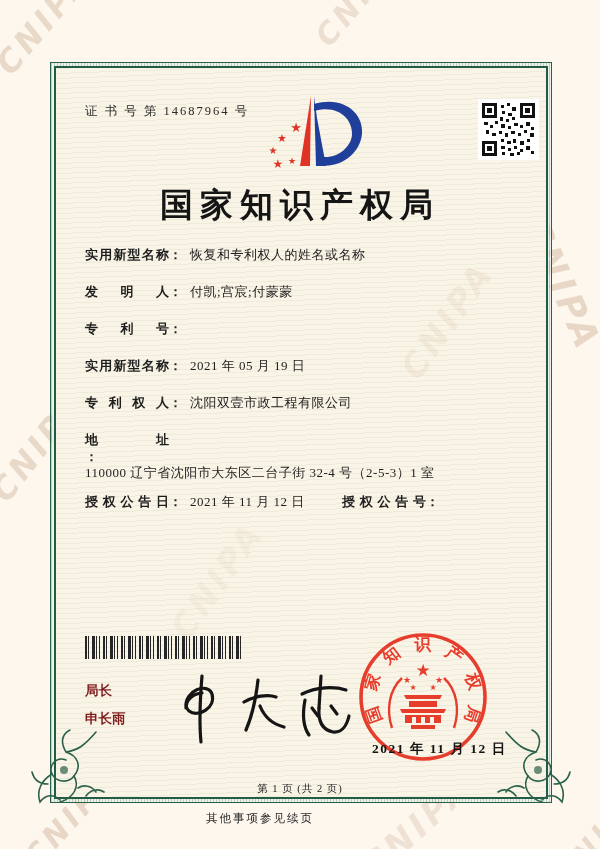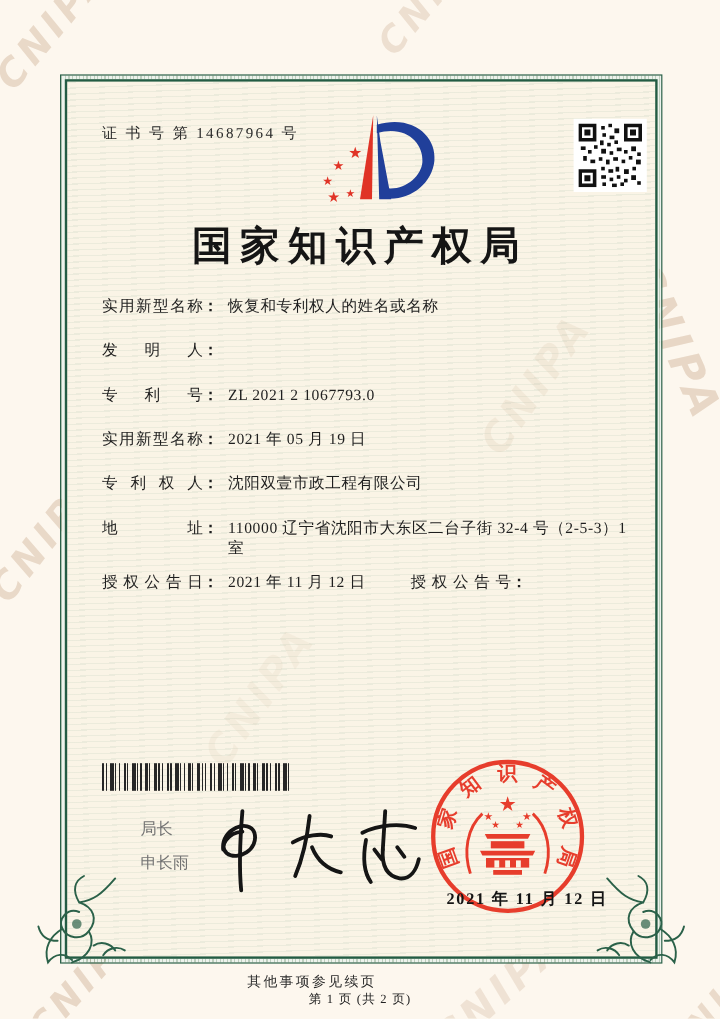--- a/index.html
+++ b/index.html
@@ -38,49 +38,49 @@
   .cert-no{
     left:85px; top:103px; font-size:12.5px; letter-spacing:2px; color:#2a2a2a; z-index:2;text-align:center;
   }
   .title{
     left:0; top:183px; width:600px; text-align:center;
     font-size:33px; font-weight:700; letter-spacing:7px; color:#151515; z-index:2;
   }
   .fields{ left:85px; top:247px; width:438px; z-index:2; font-size:13px; color:#1e1e1e; }
   .frow{ display:flex; align-items:flex-start; line-height:16.5px; margin-bottom:20.5px; }
   .flabel{
-    width:84px; font-weight:400; text-align:justify; text-align-last:justify; flex:none;
+    width:84px; font-weight:700; text-align:justify; text-align-last:justify; flex:none;
   }
   .fcolon{ flex:none; font-weight:600; margin-right:8px; }
   .fvalue{ flex:1; letter-spacing:.5px; }
   .fvalue-fixed{ flex:none; width:152px; letter-spacing:.5px; }
   .paras{
     left:64px; top:499px; width:475px; z-index:2;
     font-size:12.5px; line-height:21.5px; color:#262626; text-align:justify;
   }
   .paras p{ text-indent:2em; }
   .barcode{
     left:85px; top:636px; width:156px; height:23px; z-index:2;
     background:repeating-linear-gradient(90deg,
       #262626 0 2px, transparent 2px 3px,
       #262626 3px 4px, transparent 4px 7px,
       #262626 7px 10px, transparent 10px 11px,
       #262626 11px 12px, transparent 12px 14px,
       #262626 14px 15px, transparent 15px 18px);
   }
-  .director{ left:85px; top:682px; z-index:2; font-size:13.5px; font-weight:400; color:#737373;margin-left:32px; }
+  .director{ left:85px; top:682px; z-index:2; font-size:13.5px; font-weight:700; color:#7f1d1d; }
   .director div{ margin-bottom:10px; }
   .sig-svg{ left:172px; top:664px; z-index:3; }
   .seal-wrap{ left:356px; top:628px; width:136px; height:138px; z-index:5; opacity:.93; }
   .seal-date{
     left:372px; top:740px; z-index:6; font-size:13.5px; letter-spacing:1.5px; color:#141414; font-weight:600;
   }
   .page-info{
     left:0; top:782px; width:600px; text-align:center; z-index:6;
-    font-size:10.5px; color:#222; letter-spacing:1px;margin-top:44px;
+    font-size:10.5px; color:#222; letter-spacing:1px;
   }
   .cont-note{
     left:0; top:811px; width:520px; text-align:center; z-index:2;
     font-size:11.5px; color:#2a2a2a; letter-spacing:2px;
   }
   .logo-svg{ left:248px; top:90px; z-index:2; }
   .qr{ left:478px; top:99px; width:61px; height:61px; background:#fff; padding:4px; z-index:2; }
 </style>
 </head>
 <body>
@@ -189,37 +189,37 @@
 
   <div class="abs fields">
     <div class="frow">
       <span class="flabel">实用新型名称</span>
         <span class="fcolon">：</span>
       <span class="fvalue">恢复和专利权人的姓名或名称</span>
     </div>
     <div class="frow">
       <span class="flabel">发明人</span>
         <span class="fcolon">：</span>
+      <span class="fvalue">付凯;宫宸;付蒙蒙</span>
     </div>
     <div class="frow">
       <span class="flabel">专利号</span>
         <span class="fcolon">：</span>
-      <span class="fvalue">ZL 2021 2 1067793.0</span>
     </div>
     <div class="frow">
       <span class="flabel">实用新型名称</span>
         <span class="fcolon">：</span>
       <span class="fvalue">2021 年 05 月 19 日</span>
     </div>
     <div class="frow">
       <span class="flabel">专利权人</span>
         <span class="fcolon">：</span>
       <span class="fvalue">沈阳双壹市政工程有限公司</span>
     </div>
-    <div class="frow" style="margin-bottom:12px;">
+    <div class="frow" style="margin-bottom:12px;flex-direction:column;">
       <span class="flabel">地址</span>
         <span class="fcolon">：</span>
       <span class="fvalue">110000  辽宁省沈阳市大东区二台子街 32-4 号（2-5-3）1 室</span>
     </div>
     <div class="frow">
       <span class="flabel">授权公告日</span>
         <span class="fcolon">：</span>
       <span class="fvalue-fixed">2021 年 11 月 12 日</span>
       <span class="flabel">授权公告号</span>
         <span class="fcolon">：</span>

